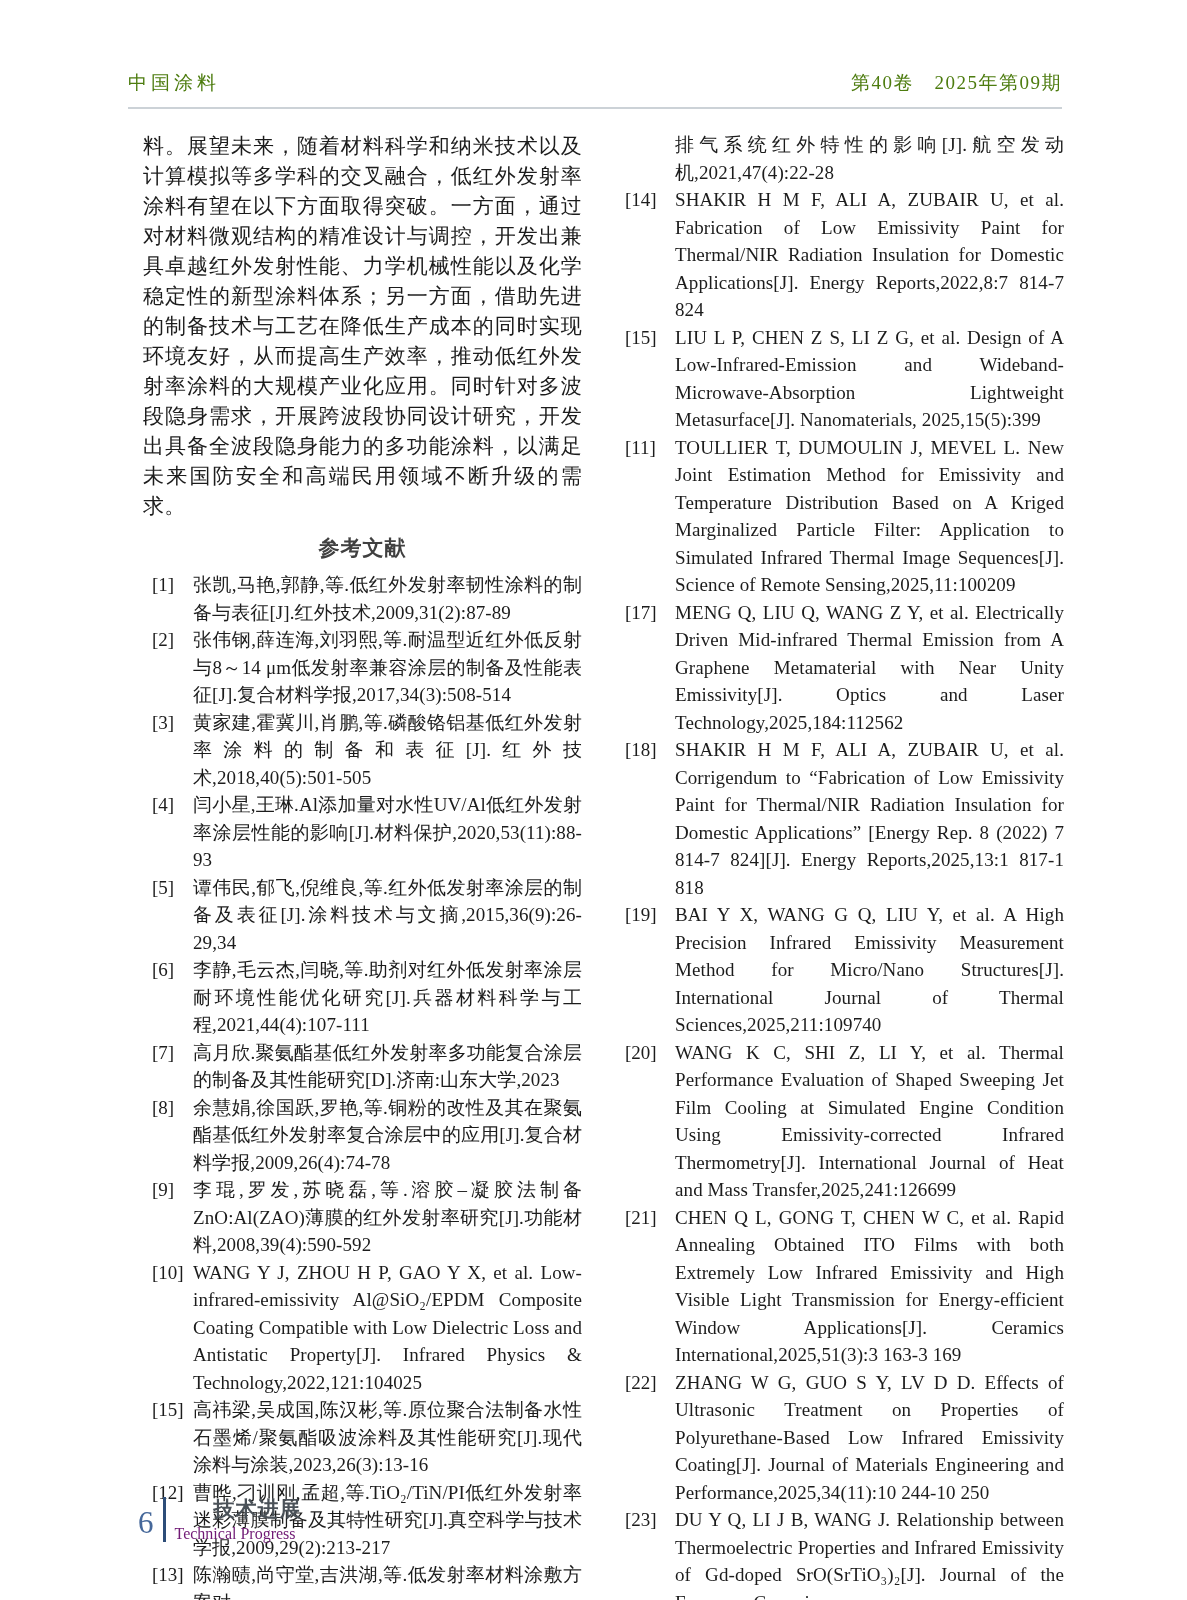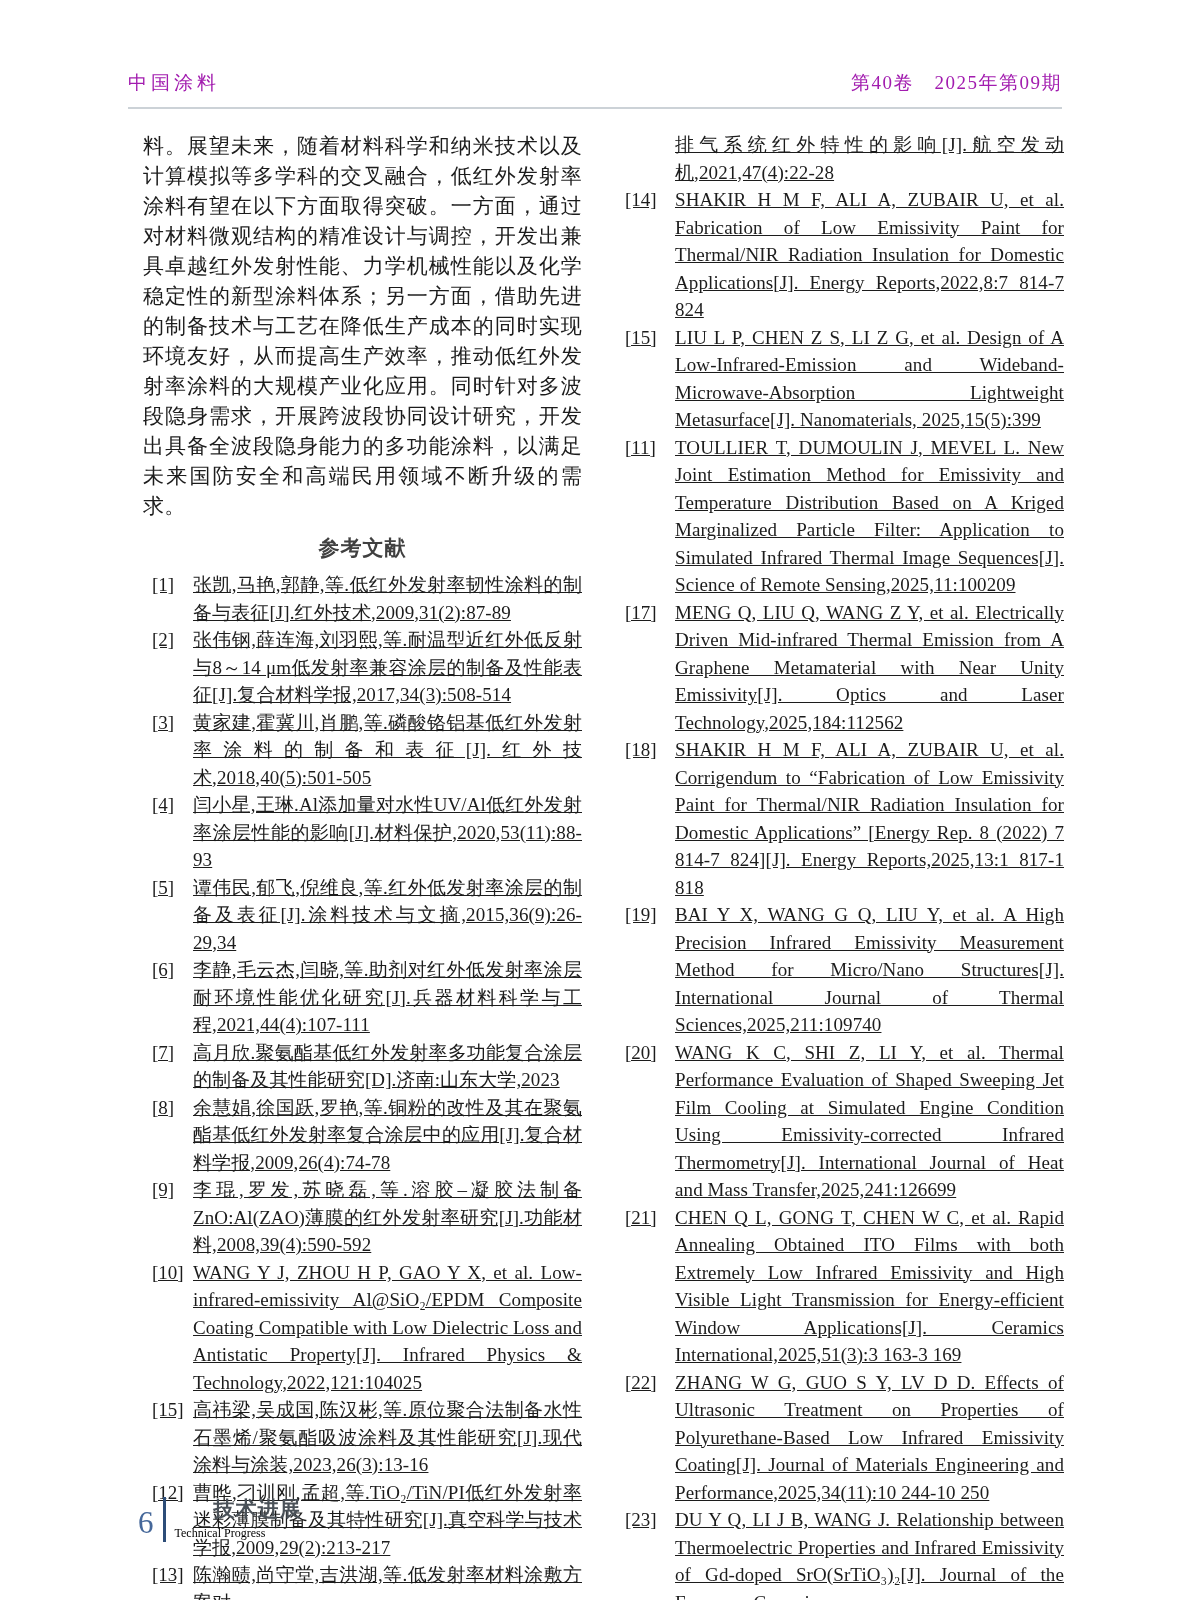--- a/index.html
+++ b/index.html
@@ -15,21 +15,21 @@
   
   .page-header {
     position: absolute;
     left: 128px; right: 125px; top: 70px;
     display: flex;
     justify-content: space-between;
     align-items: flex-end;
     padding-bottom: 11px;
     border-bottom: 2px solid #ccd2d7;
     font-size: 19px;
-    color: #a21caf;
+    color: #4d7c0f;
   }
   .journal-name { letter-spacing: 4px; }
   .issue-info   { letter-spacing: 1.5px; }
 
   
   .columns {
     position: absolute;
     left: 128px; top: 131px;
     width: 936px;
     display: flex;
@@ -48,21 +48,21 @@
   .ref-title {
     margin: 13px 0 9px 0;
     text-align: center;
     font-family: "Liberation Sans", "DejaVu Sans", sans-serif;
     font-weight: bold;
     font-size: 21px;
     color: #404040;
     letter-spacing: 1px;
   }
 
-  .ref-item { display: flex; text-decoration: underline; }
+  .ref-item { display: flex; }
   .ref-num {
     flex: 0 0 50px;
     font-size: 19px;
     line-height: 27.5px;
   }
   .padded-nums .ref-num { padding-left: 9px; box-sizing: border-box; }
   .ref-text {
     flex: 1;
     font-size: 19px;
     line-height: 27.5px;
@@ -103,23 +103,23 @@
   .sec-cn {
     font-family: "Liberation Sans", "DejaVu Sans", sans-serif;
     font-weight: bold;
     font-size: 21px;
     line-height: 23px;
     color: #4a5158;
     letter-spacing: 1px;
     margin-left: 39px;
   }
   .sec-en {
-    font-size: 12px;
+    font-size: 16px;
     line-height: 17px;
-    color: #000000;
+    color: #701a75;
   }
 </style>
 </head>
 <body>
 
 <div class="page-header">
   <span class="journal-name">中国涂料</span>
   <span class="issue-info">第40卷　2025年第09期</span>
 </div>
 

